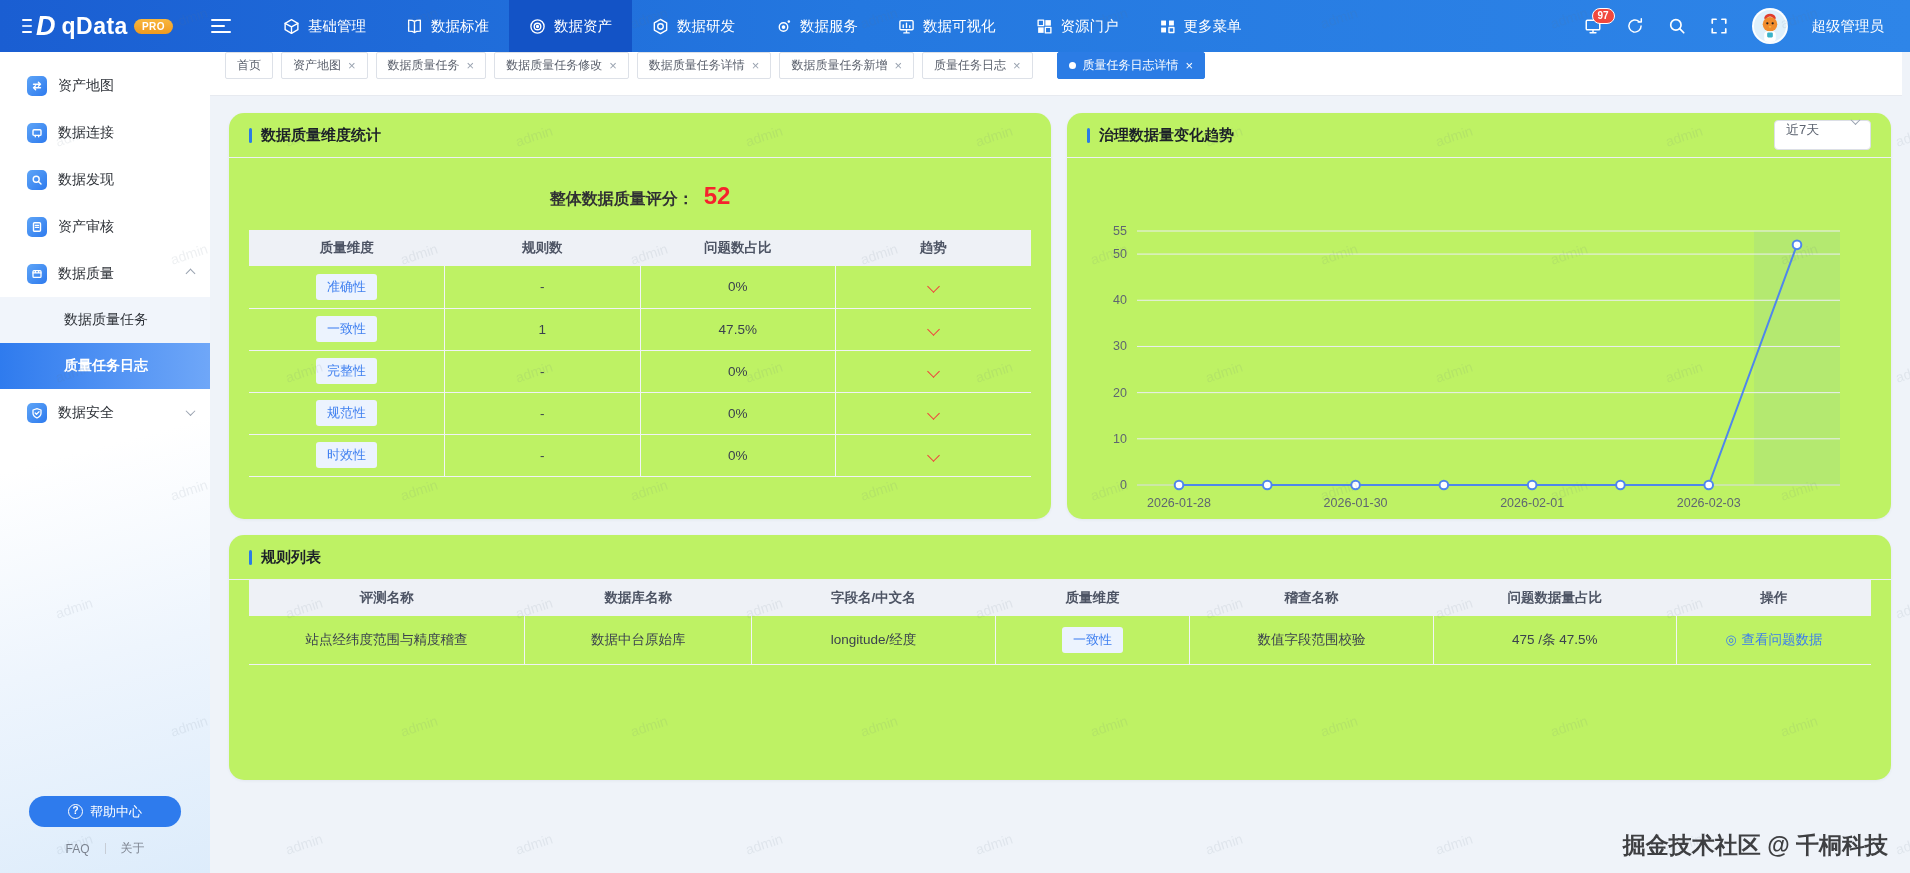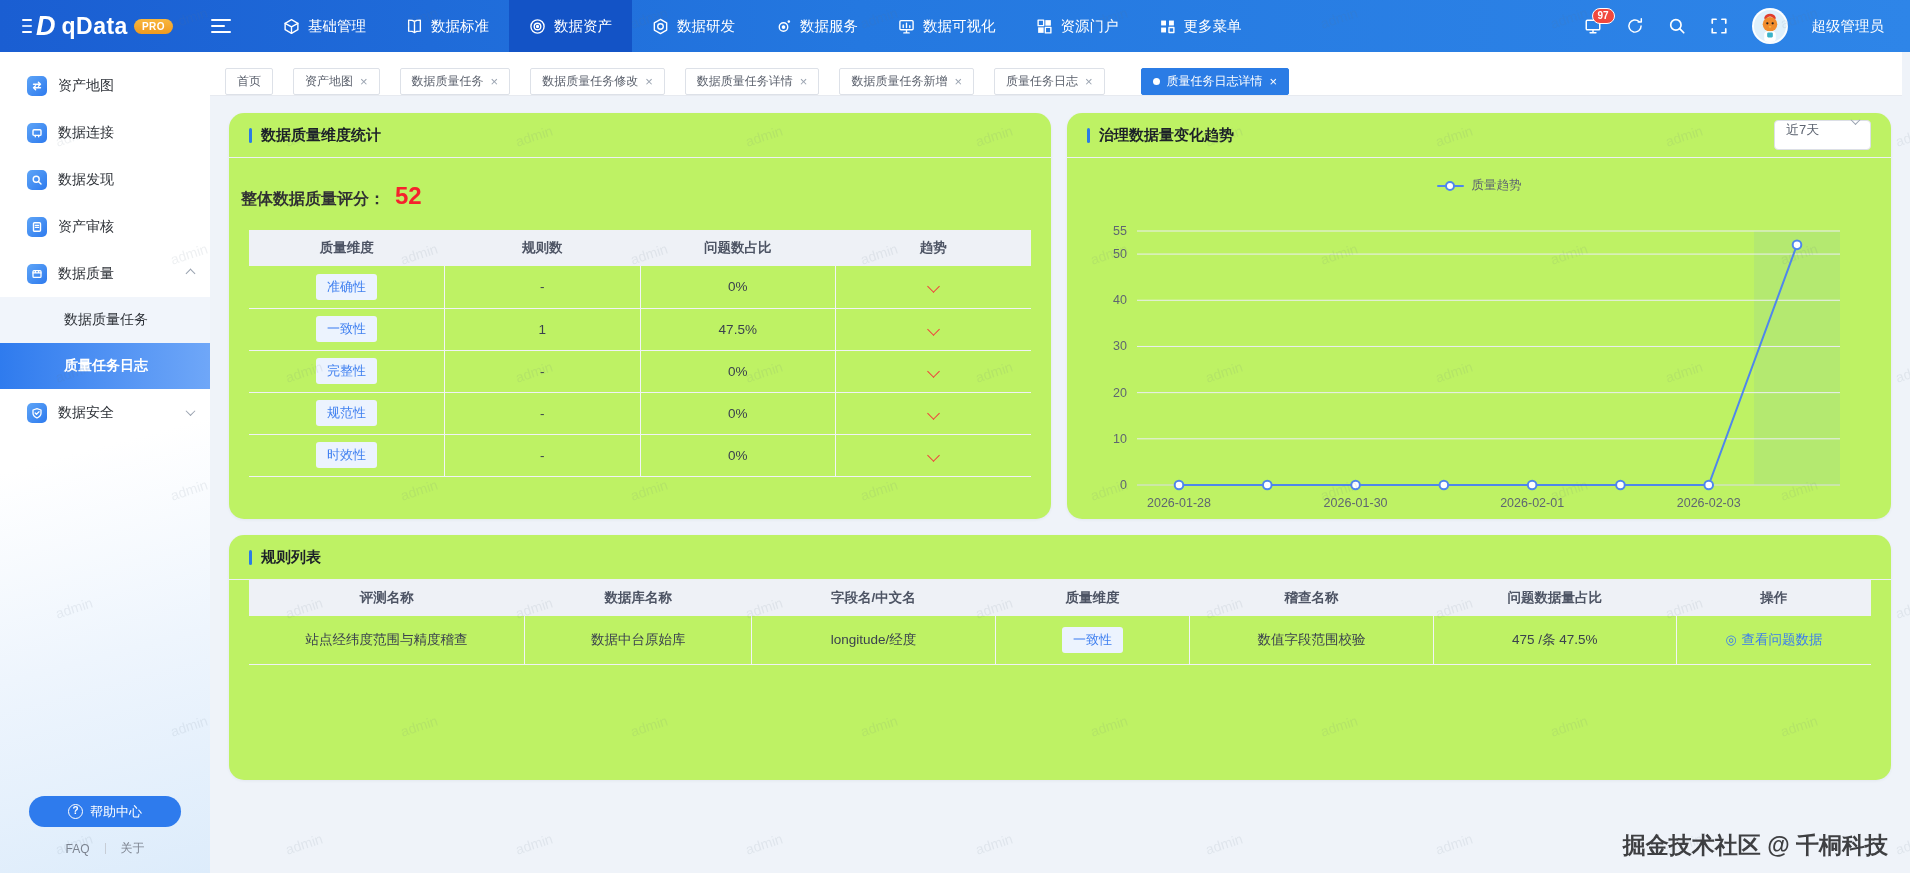--- a/index.html
+++ b/index.html
@@ -40,39 +40,39 @@
   .sub-item { height:46px; display:flex; align-items:center; padding-left:64px; font-size:14px; color:#2e3238; background:#f1f5fb; cursor:pointer; }
   .sub-item.active { background:linear-gradient(90deg,#2f7bee,#6fa7f8); color:#fff; font-weight:600; }
   .side-bottom { margin-top:auto; padding-bottom:16px; display:flex; flex-direction:column; align-items:center; }
   .help-btn { width:152px; height:31px; border:none; border-radius:16px; background:#2e7bed; color:#fff; font-size:13px; display:flex; align-items:center; justify-content:center; gap:7px; cursor:pointer; font-family:inherit; }
   .help-q { width:15px; height:15px; border:1.3px solid #fff; border-radius:50%; font-size:10px; line-height:12.5px; text-align:center; font-weight:700; }
   .faq-row { margin-top:13px; display:flex; align-items:center; gap:15px; font-size:12px; color:#7d8490; }
   .faq-row span { cursor:pointer; }
   .vdiv { width:1px; height:11px; background:#c7cdd6; }
 
   
-  .tabbar { position:absolute; left:210px; top:52px; right:8px; height:44px; background:#fff; display:flex; align-items:flex-end; gap:20px; padding:0 15px; border-bottom:1px solid #e7eaf0; z-index:10; }
+  .tabbar { position:absolute; left:210px; top:52px; right:8px; height:44px; background:#fff; display:flex; align-items:flex-start; gap:8px; padding:0 15px; border-bottom:1px solid #e7eaf0; z-index:10; }
   .tab { height:27px; padding:0 11px; border:1px solid #dde1e8; background:#fff; color:#595f6b; font-size:12px; display:flex; align-items:center; gap:7px; border-radius:2px; cursor:pointer; white-space:nowrap; }
   .tab .x { color:#9aa3b0; font-size:13px; line-height:1; }
   .tab.active { background:#2b7ce5; border-color:#2b7ce5; color:#fff;margin-left:16px; }
   .tab.active .x { color:#fff; }
   .tab .dot { width:7px; height:7px; border-radius:50%; background:#fff; }
 
   
   .content { position:absolute; left:210px; top:96px; right:0; bottom:0; background:#eff3f9; padding:17px 19px; }
   .row1 { display:flex; gap:16px; }
   .card { background:#bef264; border-radius:15px; box-shadow:0 1px 3px rgba(30,50,90,.06); }
   .card.q { width:822px; height:406px; }
   .card.t { flex:1; height:406px; position:relative; }
   .card-hd { height:45px; display:flex; align-items:center; padding:0 20px; border-bottom:1px solid #edf0f4; }
   .accent { width:3px; height:15px; background:#2b7ce5; border-radius:2px; margin-right:9px; flex:none; }
   .card-hd h3 { font-size:15px; color:#1c2128; font-weight:700; }
   .select { margin-left:auto; width:97px; height:30px; border:1px solid #dcdfe6; border-radius:4px; display:flex; align-items:flex-start; padding:0 11px; color:#5c6370; font-size:13px; background:#fff; cursor:pointer; }
   .select .chev.down { margin-left:auto; margin-top:-3px; }
-  .score-line { margin:24px 12px 20px; font-size:16px; color:#303133; font-weight:700; }
+  .score-line { text-align:center; margin:24px 12px 20px; font-size:16px; color:#303133; font-weight:700; }
   .score { color:#f5222d; font-size:24px; margin-left:10px; font-weight:700; }
   table.tbl { width:calc(100% - 40px); margin:0 20px; border-collapse:collapse; font-size:13.5px; color:#3b424e; table-layout:fixed; }
   .tbl th { background:#eef1f6; height:36px; font-weight:700; color:#4d5464; text-align:center; }
   .tbl td { height:42px; text-align:center; border-bottom:1px solid #f0f2f6; }
   .tbl tbody td + td { border-left:1px solid #f2f4f7; }
   .tag { display:inline-block; padding:4px 11px; background:#ecf3fe; color:#4080f0; border-radius:3px; font-size:13px; cursor:pointer; }
   .trend-ic { display:inline-block; width:9px; height:9px; border-right:1.7px solid #f23c3c; border-bottom:1.7px solid #f23c3c; transform:rotate(45deg); }
   .legend { position:absolute; top:64px; left:0; right:0; display:flex; justify-content:center; align-items:center; gap:8px; color:#5f6671; font-size:12.5px; cursor:pointer; }
   .lg-sym { width:27px; height:2px; background:#4f86ec; position:relative; border-radius:1px; }
   .lg-sym::after { content:""; position:absolute; left:50%; top:50%; transform:translate(-50%,-50%); width:6px; height:6px; border:2px solid #4f86ec; border-radius:50%; background:#fff; }
@@ -391,24 +391,20 @@
       </section>
 
       <section class="card t">
         <div class="card-hd">
           <i class="accent"></i>
           <h3>治理数据量变化趋势</h3>
           <div class="select">
             <span>近7天</span>
             <i class="chev down"></i>
           </div>
-        </div>
-        <div class="legend">
-          <span class="lg-sym"></span>
-          <span>质量趋势</span>
         </div>
         <div id="chart"><svg width="800" height="312">
               <rect x="677" y="26" width="86" height="254" fill="rgba(90,140,235,0.09)"></rect>
               <line x1="60" y1="280" x2="763" y2="280" stroke="#d9dee6" stroke-width="1"></line>
               <text x="50" y="284" text-anchor="end" font-size="12.5" fill="#5f6671" font-family="Liberation Sans, sans-serif">0</text>
               <line x1="60" y1="233.8181818181818" x2="763" y2="233.8181818181818" stroke="#ebeef3" stroke-width="1"></line>
               <text x="50" y="237.8181818181818" text-anchor="end" font-size="12.5" fill="#5f6671" font-family="Liberation Sans, sans-serif">10</text>
               <line x1="60" y1="187.63636363636363" x2="763" y2="187.63636363636363" stroke="#ebeef3" stroke-width="1"></line>
               <text x="50" y="191.63636363636363" text-anchor="end" font-size="12.5" fill="#5f6671" font-family="Liberation Sans, sans-serif">20</text>
               <line x1="60" y1="141.45454545454547" x2="763" y2="141.45454545454547" stroke="#ebeef3" stroke-width="1"></line>

